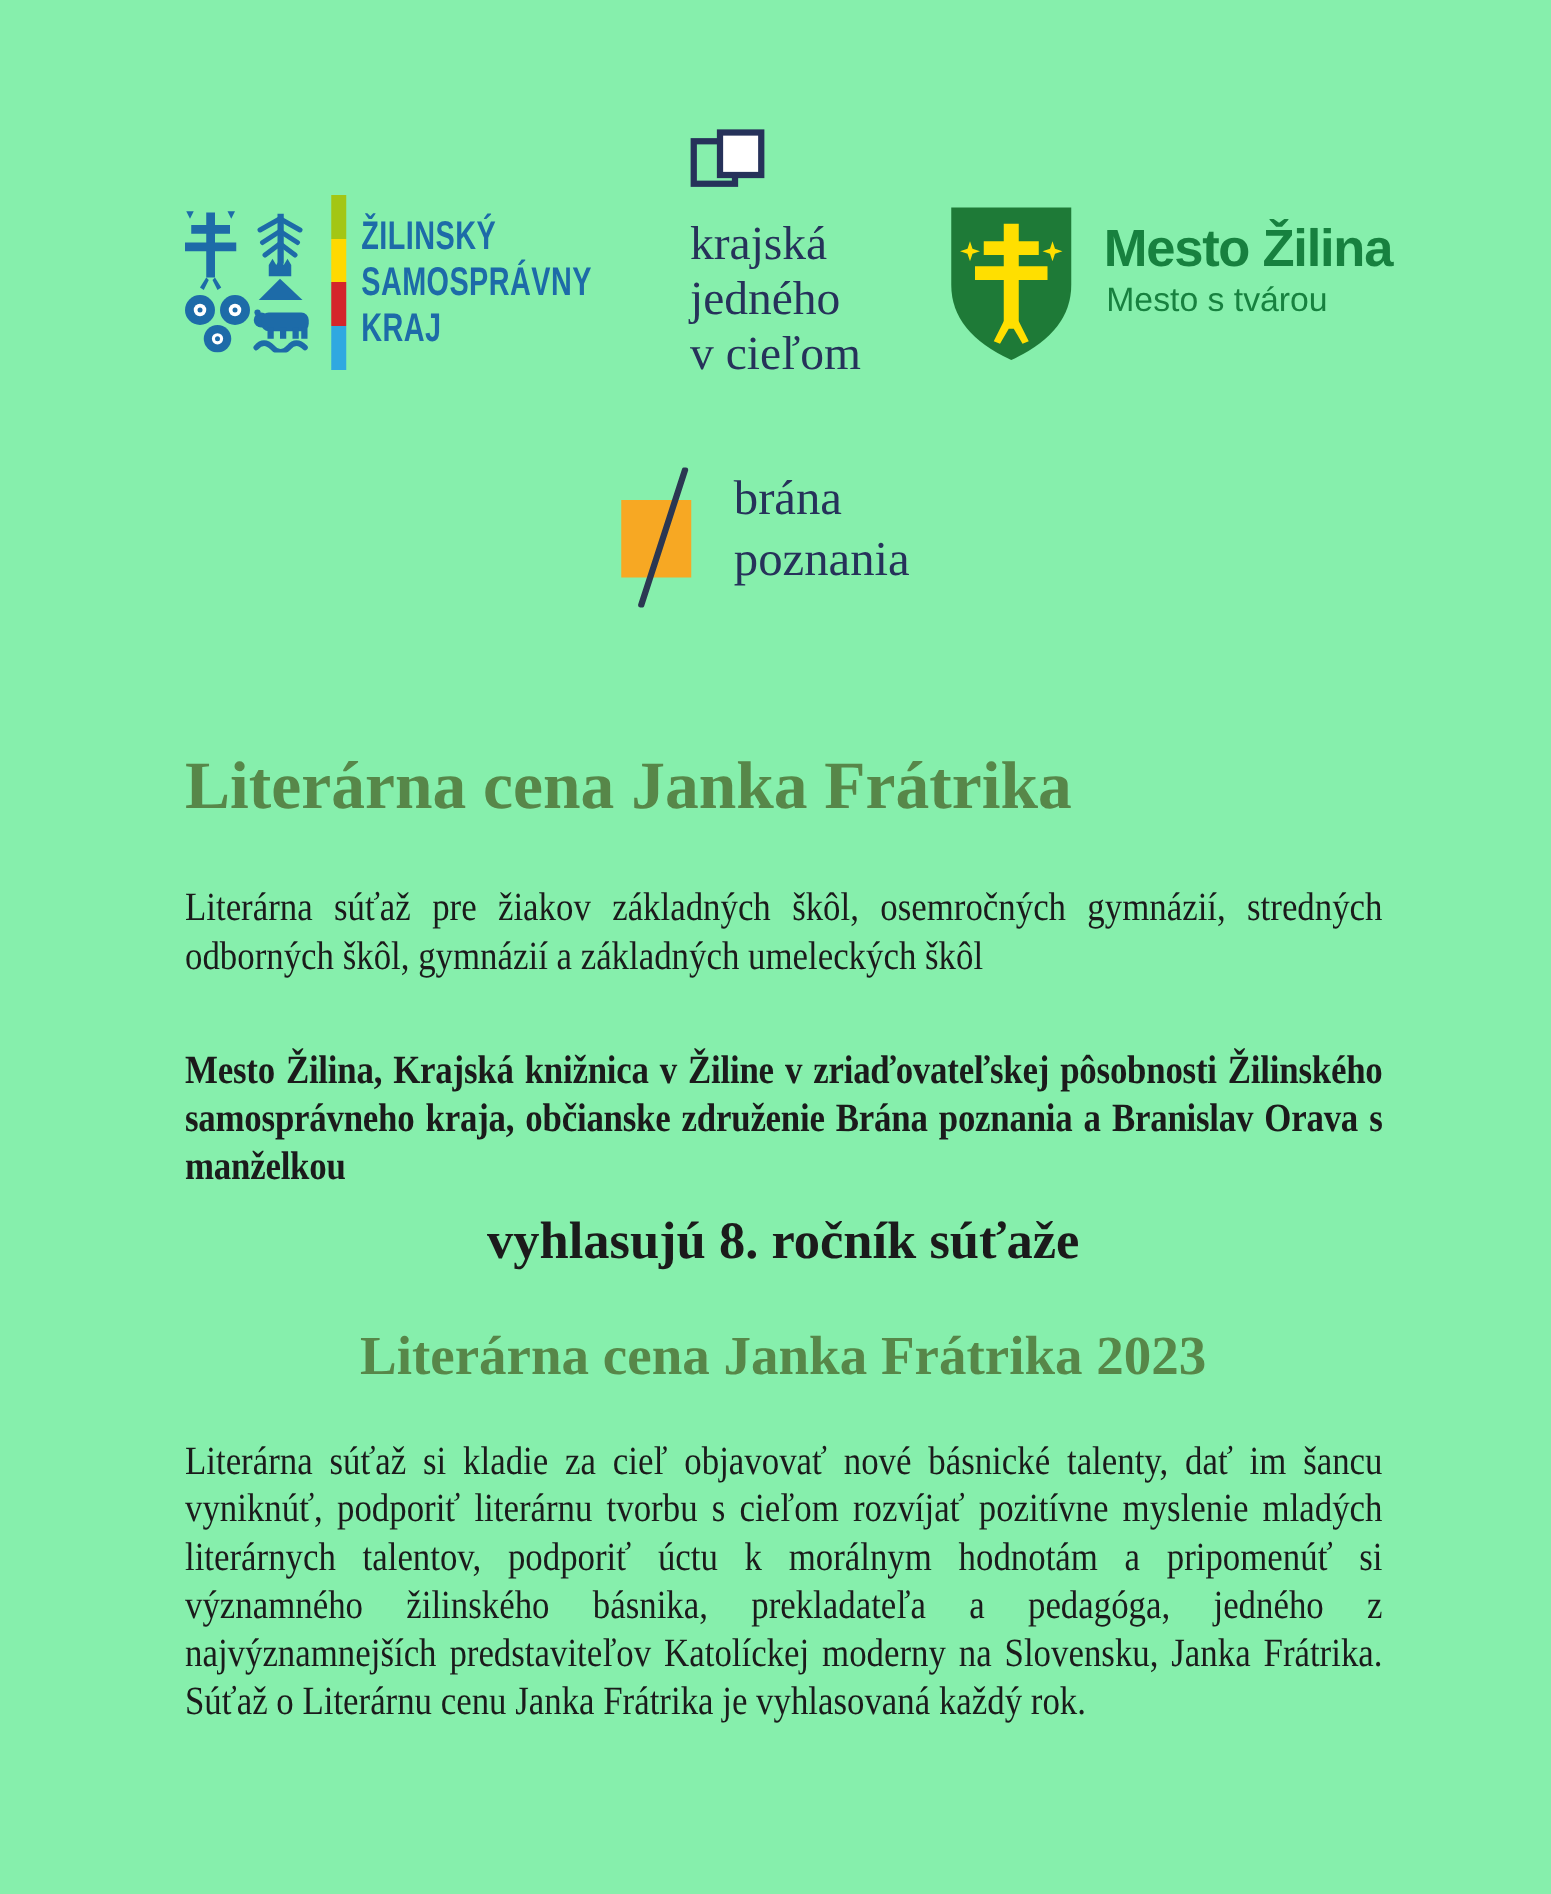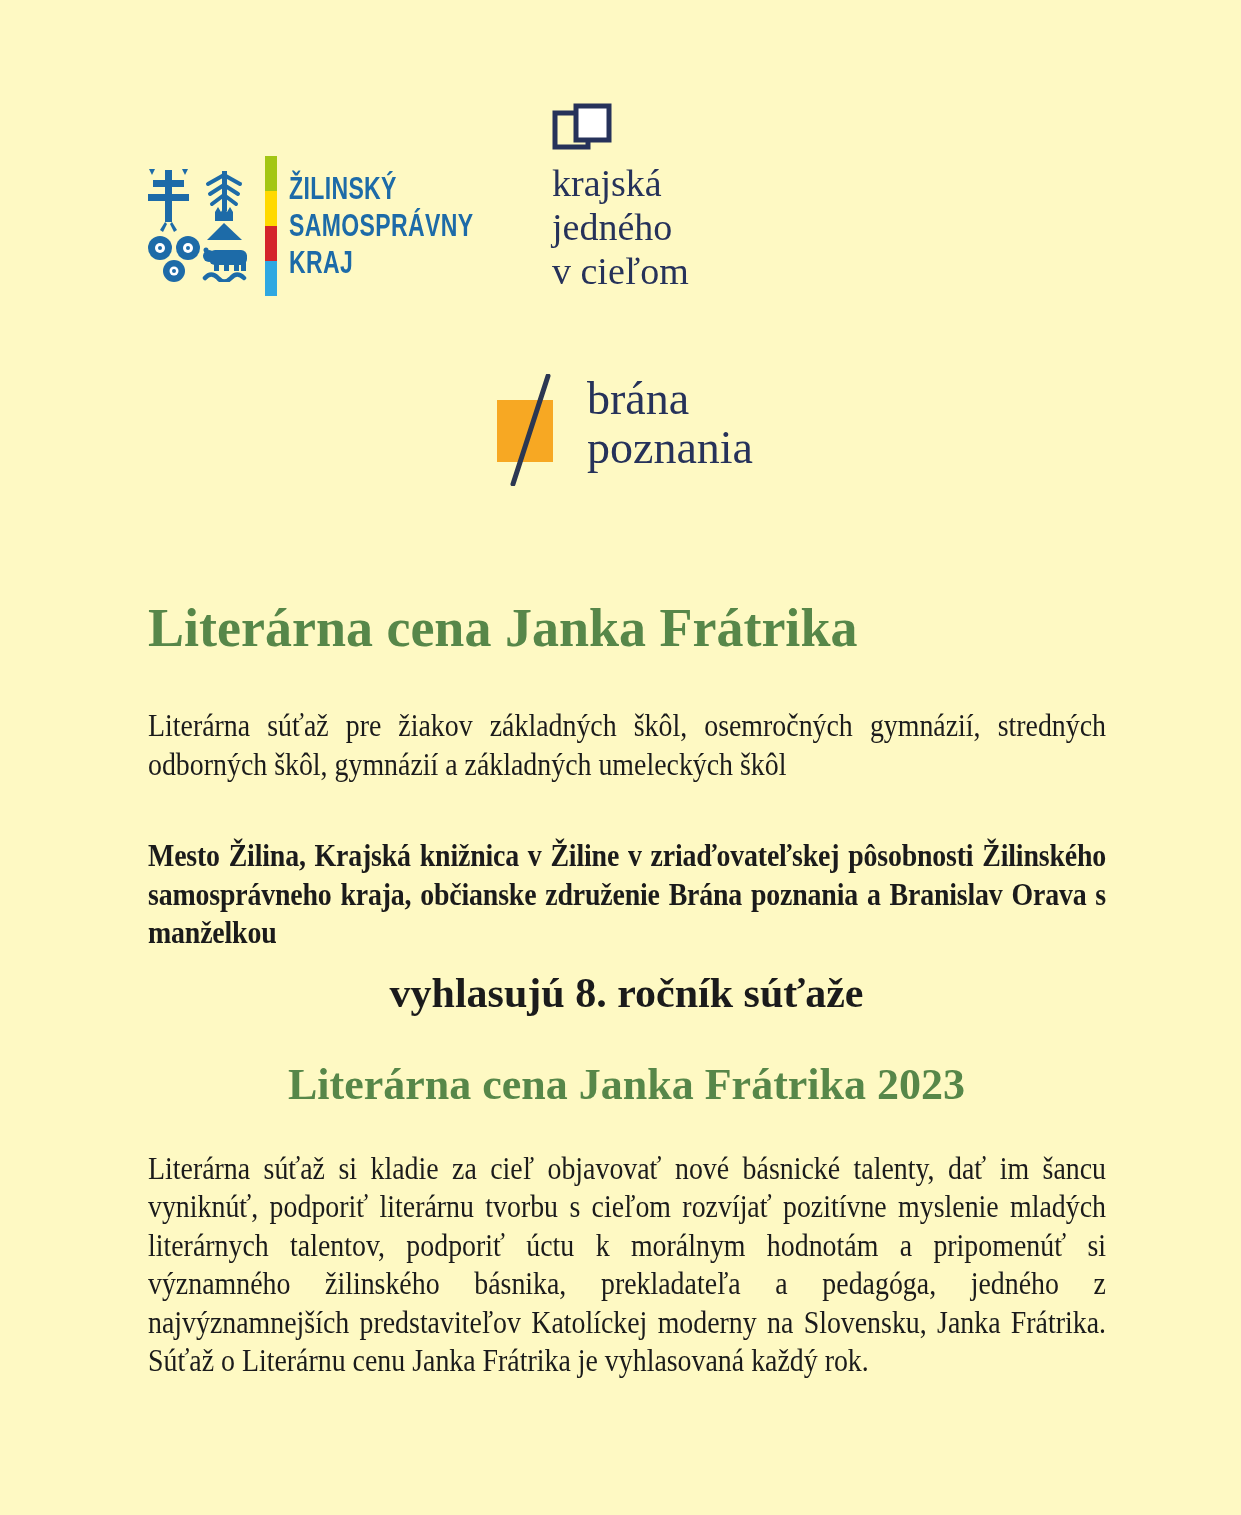--- a/index.html
+++ b/index.html
@@ -1,51 +1,51 @@
 <!DOCTYPE html>
 <html><head>
 <meta charset="utf-8">
 <style>
   html,body{margin:0;padding:0;background:#888;}
   .page{
     position:relative;
     width:1241px;height:1515px;
-    background:#fef9c3;
+    background:#86efac;
     margin:0 auto;
     overflow:hidden;
     font-family:"Liberation Serif", serif;
   }
   
   .logo{position:absolute;}
   
   #zsk{left:143px;top:156px;width:330px;height:150px;}
   #zsk .symbols{position:absolute;left:0;top:12px;}
   #zsk .bar{position:absolute;left:122px;top:0;width:12px;height:140px;
     background:linear-gradient(to bottom,
       #a3c614 0 25%, #ffd900 25% 50%, #d4252b 50% 75%, #2fa8e1 75% 100%);}
   #zsk .zsk-text{
     position:absolute;left:146px;top:14px;
     font-family:"Liberation Sans", sans-serif;font-weight:bold;
     font-size:32px;line-height:37px;color:#1d6ba8;
     transform:scaleX(0.72);transform-origin:0 0;letter-spacing:.5px;white-space:nowrap;}
   
   #library{left:552px;top:103px;width:200px;height:200px;}
   #library .lib-text{
-    position:absolute;left:0;top:58px;
+    position:absolute;left:0;top:70px;
     font-size:38px;line-height:44px;color:#26325a;white-space:nowrap;}
   
   #city{left:758px;top:163px;width:360px;height:130px;color:#17813f;
     font-family:"Liberation Sans", sans-serif;}
   #city .city-title{position:absolute;left:125px;top:12px;
     font-size:42px;font-weight:bold;letter-spacing:-1px;white-space:nowrap;}
   #city .city-sub{position:absolute;left:127px;top:62px;font-size:27px;white-space:nowrap;}
   
   #brana{left:496px;top:374px;width:330px;height:120px;}
   #brana .brana-text{position:absolute;left:91px;top:0;
-    font-size:46px;line-height:49px;color:#26325a;white-space:nowrap;}
+    font-size:39px;line-height:49px;color:#26325a;white-space:nowrap;}
   
   .content{position:absolute;left:148px;top:596px;width:957px;color:#1b1b1b;}
   .title{margin:0;text-align:left;color:#578749;
     font-size:54px;line-height:64px;font-weight:bold;white-space:nowrap;}
   .justified{width:1100px;margin:0;text-align:justify;
     font-size:32px;line-height:38.5px;
     transform:scaleX(0.8709);transform-origin:0 0;}
   .intro{margin-top:46px;}
   .organizers{margin-top:53px;font-weight:bold;letter-spacing:-0.2px;}
   .announce{margin:21px 0 0 0;width:957px;text-align:center;
@@ -118,20 +118,35 @@
       <rect x="3" y="10" width="33" height="34" fill="none" stroke="#26325a" stroke-width="5"></rect>
       <rect x="24" y="3" width="33" height="34" fill="#ffffff" stroke="#26325a" stroke-width="5"></rect>
     </svg>
     <div class="lib-text">
       <div>krajská</div>
       <div>jedného</div>
       <div>v cieľom</div>
     </div>
   </div>
 
+  <div class="logo" id="city">
+    <svg width="102" height="128" viewBox="0 0 102 128">
+      <path d="M3 3 h96 v62 q0 38 -48 60 q-48 -22 -48 -60 z" fill="#1e7a37"></path>
+      <g fill="#ffdf00">
+        <rect x="45" y="16" width="12" height="80"></rect>
+        <rect x="29" y="30" width="44" height="11"></rect>
+        <rect x="22" y="50" width="58" height="11"></rect>
+        <polygon points="45,94 37,110 42,112 49,100 53,100 60,112 65,110 57,94"></polygon>
+        <polygon points="18,30 20,36 26,38 20,40 18,46 16,40 10,38 16,36"></polygon>
+        <polygon points="84,30 86,36 92,38 86,40 84,46 82,40 76,38 82,36"></polygon>
+      </g>
+    </svg>
+    <div class="city-title">Mesto Žilina</div>
+    <div class="city-sub">Mesto s tvárou</div>
+  </div>
 
   <div class="logo" id="brana">
     <svg width="72" height="112" viewBox="0 0 72 112">
       <rect x="1" y="26" width="56" height="62" fill="#f7a823"></rect>
       <line x1="52" y1="2" x2="17" y2="110" stroke="#2b3752" stroke-width="5" stroke-linecap="round"></line>
     </svg>
     <div class="brana-text">
       <div>brána</div>
       <div>poznania</div>
     </div>

